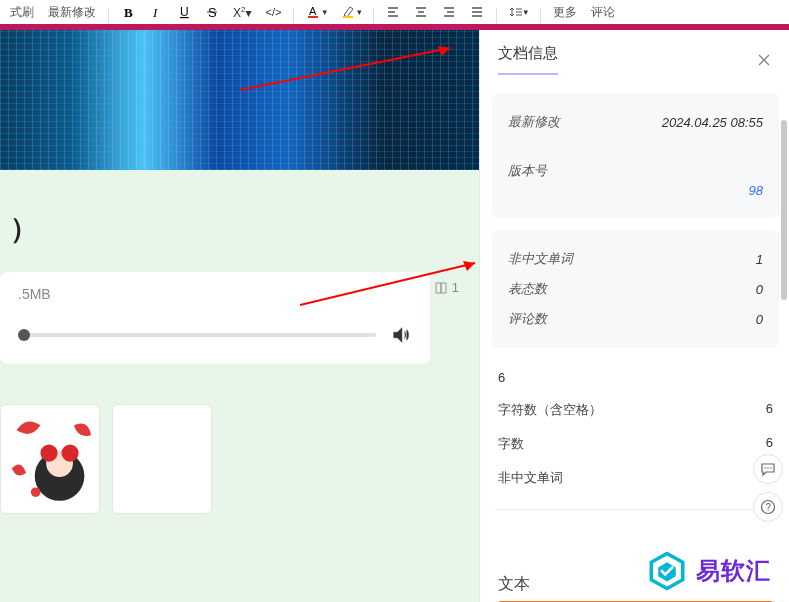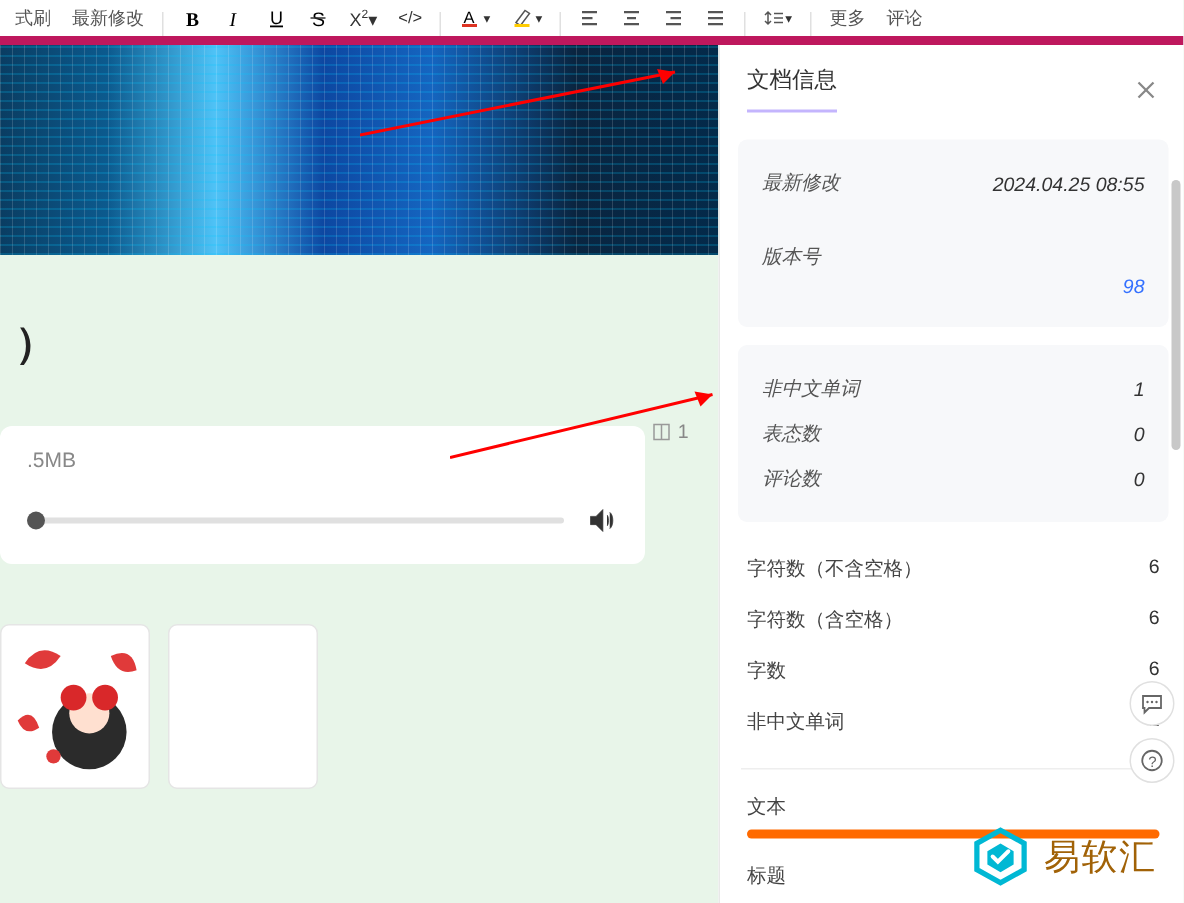--- a/index.html
+++ b/index.html
@@ -11,21 +11,21 @@
 .tb-sep { width: 1px; height: 16px; background: #e0e0e0; margin: 0 4px; }
 .tb-text { font-size: 12px; color: #555; }
 
 
 .main { display: flex; height: calc(100% - 30px); }
 .editor-area { flex: 1; background: #e8f5e9; position: relative; overflow: hidden; }
 .hero-img { width: 100%; height: 140px; background: linear-gradient(90deg, #0a3d62 0%, #0c5a8e 15%, #4fc3f7 30%, #0d47a1 45%, #1565c0 60%, #0a2540 80%, #042a4a 100%); position: relative; overflow: hidden; }
 .hero-img::before { content: ""; position: absolute; inset: 0; background: repeating-linear-gradient(90deg, rgba(255,255,255,0.15) 0 1px, transparent 1px 8px), repeating-linear-gradient(0deg, rgba(0,200,255,0.2) 0 1px, transparent 1px 6px); }
 .hero-title { font-size: 28px; font-weight: 600; color: #222; padding: 40px 0 0 10px; }
 .doc-count { position: absolute; right: 20px; top: 250px; color: #888; font-size: 13px; display: flex; align-items: center; gap: 4px; }
-.audio-card { margin: 36px 0 0 0; background: #fff; border-radius: 8px; padding: 14px 18px 18px; width: 430px; }
+.audio-card { margin: 24px 0 0 0; background: #fff; border-radius: 8px; padding: 14px 18px 18px; width: 430px; }
 .audio-size { color: #888; font-size: 14px; }
 .audio-bar { margin-top: 22px; display: flex; align-items: center; gap: 14px; }
 .audio-track { flex: 1; height: 4px; background: #e0e0e0; border-radius: 2px; position: relative; }
 .audio-track::before { content: ""; position: absolute; left: 0; top: -4px; width: 12px; height: 12px; border-radius: 50%; background: #555; }
 .thumb-row { margin-top: 40px; display: flex; gap: 12px; padding-left: 0; }
 .thumb { width: 100px; height: 110px; background: #fff; border: 1px solid #e5e5e5; border-radius: 6px; overflow: hidden; position: relative; }
 .thumb-art { position: absolute; inset: 6px; }
 
 
 .arrow { position: absolute; pointer-events: none; }
@@ -36,32 +36,32 @@
 .info-title { font-size: 15px; font-weight: 500; border-bottom: 2px solid #c4b5fd; padding-bottom: 10px; }
 .close-x { cursor: pointer; color: #888; font-size: 16px; }
 .info-scroll { overflow-y: auto; padding: 6px 10px 0 12px; flex: 1; }
 .info-block { background: #f7f8fa; border-radius: 6px; padding: 14px 16px; margin-bottom: 12px; }
 .info-row { display: flex; justify-content: space-between; align-items: center; font-size: 13px; padding: 6px 0; color: #555; font-style: italic; }
 .info-row .val { color: #333; }
 .info-row .link { color: #3370ff; cursor: pointer; margin-top: 40px; }
 .info-list .info-row { border: none; }
 .stat-row { display: flex; justify-content: space-between; padding: 8px 4px; font-size: 13px; color: #444; }
 .stat-row .num { color: #333; }
-.section-label { font-size: 13px; color: #444; padding: 6px 4px 4px; }
+.section-label { font-size: 16px; color: #444; padding: 6px 4px 4px; margin-top: 48px; }
 .orange-bar { height: 6px; background: #ff6a00; border-radius: 3px; margin: 2px 4px 10px; }
 .panel-scrollbar { position: absolute; right: 2px; top: 90px; width: 6px; height: 180px; background: #c8c8c8; border-radius: 3px; }
 
 
 .float-btns { position: absolute; right: 6px; bottom: 80px; display: flex; flex-direction: column; gap: 8px; z-index: 20; }
 .float-btn { width: 30px; height: 30px; border: 1px solid #e0e0e0; border-radius: 50%; background: #fff; display: flex; align-items: center; justify-content: center; cursor: pointer; color: #666; }
 
 
 .watermark { position: absolute; right: 18px; bottom: 10px; display: flex; align-items: center; gap: 8px; z-index: 30; }
 .wm-icon { width: 42px; height: 42px; }
-.wm-text { font-size: 24px; font-weight: 400; color: #a16207; letter-spacing: 1px; }
+.wm-text { font-size: 24px; font-weight: 700; color: #6d28d9; letter-spacing: 1px; }
 
 svg { display: block; }
 </style>
 </head>
 <body>
 
 <div class="toolbar">
   <div class="tb-btn tb-text">式刷</div>
   <div class="tb-btn tb-text">最新修改</div>
   <div class="tb-sep"></div>
@@ -230,21 +230,20 @@
           <span class="val">0</span>
         </div>
         <div class="info-row">
           <span>评论数</span>
           <span class="val">0</span>
         </div>
       </div>
 
       <div style="padding:2px 2px 10px">
         <div class="stat-row">
-            <span>字符数（不含空格）</span>
             <span class="num">6</span>
           </div>
         <div class="stat-row">
             <span>字符数（含空格）</span>
             <span class="num">6</span>
           </div>
         <div class="stat-row">
             <span>字数</span>
             <span class="num">6</span>
           </div>

